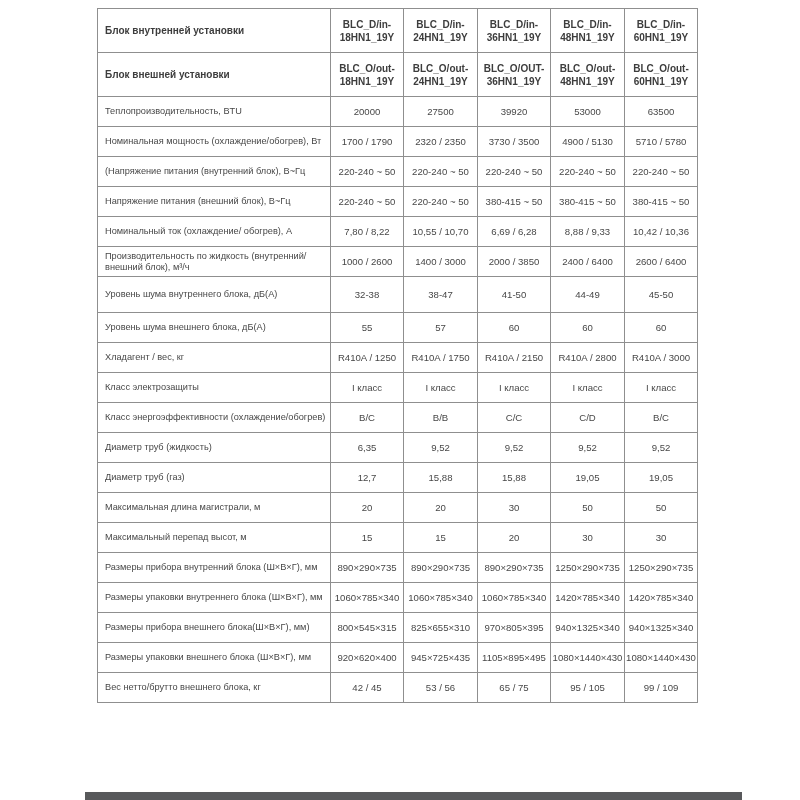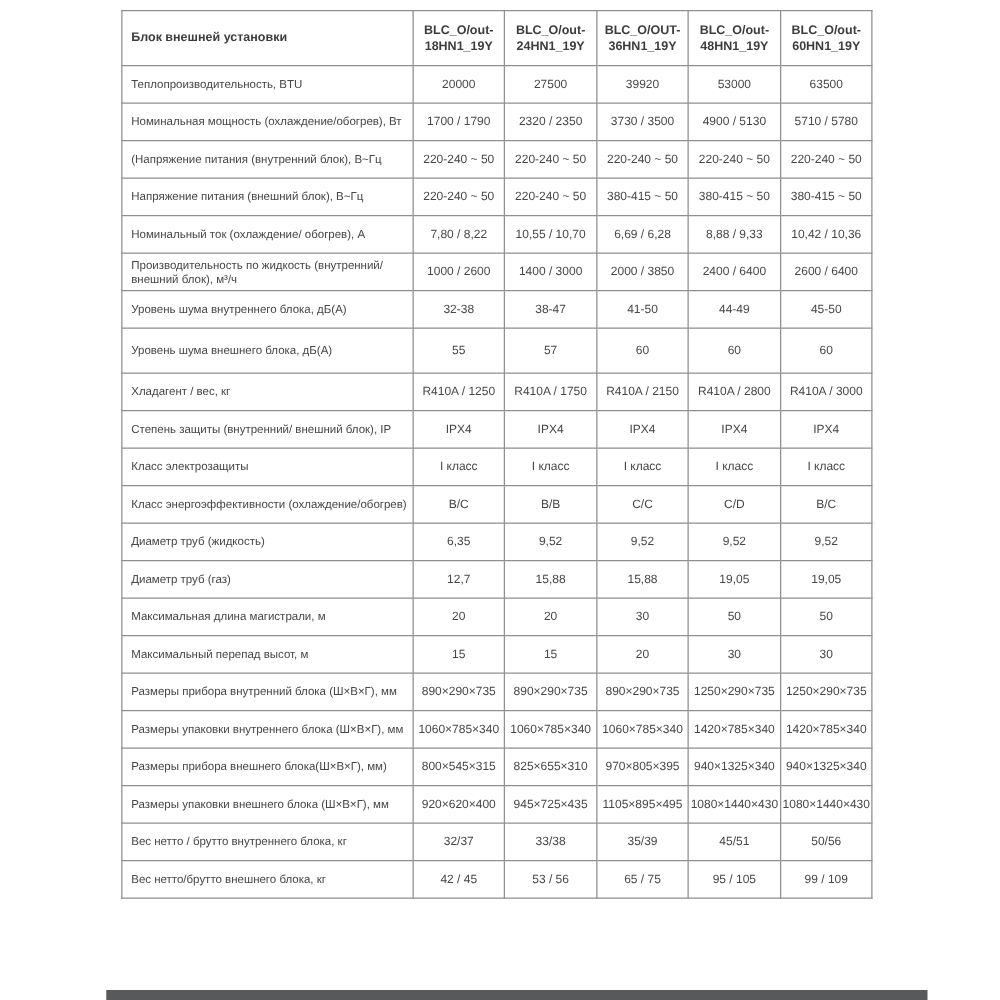--- a/index.html
+++ b/index.html
@@ -78,20 +78,33 @@
   <colgroup>
     <col style="width:233px">
     <col style="width:73px">
     <col style="width:74px">
     <col style="width:73px">
     <col style="width:74px">
     <col style="width:73px">
   </colgroup>
   <tbody>
       <tr class="header-row">
+        <td class="label-cell">Блок внутренней установки</td>
+        <td class="value-cell">BLC_D/in-
+18HN1_19Y</td>
+        <td class="value-cell">BLC_D/in-
+24HN1_19Y</td>
+        <td class="value-cell">BLC_D/in-
+36HN1_19Y</td>
+        <td class="value-cell">BLC_D/in-
+48HN1_19Y</td>
+        <td class="value-cell">BLC_D/in-
+60HN1_19Y</td>
+      </tr>
+      <tr class="header-row">
         <td class="label-cell">Блок внешней установки</td>
         <td class="value-cell">BLC_O/out-
 18HN1_19Y</td>
         <td class="value-cell">BLC_O/out-
 24HN1_19Y</td>
         <td class="value-cell">BLC_O/OUT-
 36HN1_19Y</td>
         <td class="value-cell">BLC_O/out-
 48HN1_19Y</td>
         <td class="value-cell">BLC_O/out-
@@ -163,28 +176,20 @@
       </tr>
       <tr class="data-row">
         <td class="label-cell">Хладагент / вес, кг</td>
         <td class="value-cell">R410A / 1250</td>
         <td class="value-cell">R410A / 1750</td>
         <td class="value-cell">R410A / 2150</td>
         <td class="value-cell">R410A / 2800</td>
         <td class="value-cell">R410A / 3000</td>
       </tr>
       <tr class="data-row">
-        <td class="label-cell">Степень защиты (внутренний/ внешний блок), IP</td>
-        <td class="value-cell">IPX4</td>
-        <td class="value-cell">IPX4</td>
-        <td class="value-cell">IPX4</td>
-        <td class="value-cell">IPX4</td>
-        <td class="value-cell">IPX4</td>
-      </tr>
-      <tr class="data-row">
         <td class="label-cell">Класс электрозащиты</td>
         <td class="value-cell">I класс</td>
         <td class="value-cell">I класс</td>
         <td class="value-cell">I класс</td>
         <td class="value-cell">I класс</td>
         <td class="value-cell">I класс</td>
       </tr>
       <tr class="data-row">
         <td class="label-cell">Класс энергоэффективности (охлаждение/обогрев)</td>
         <td class="value-cell">B/C</td>
@@ -251,28 +256,20 @@
       </tr>
       <tr class="data-row">
         <td class="label-cell">Размеры упаковки внешнего блока (Ш×В×Г), мм</td>
         <td class="value-cell">920×620×400</td>
         <td class="value-cell">945×725×435</td>
         <td class="value-cell">1105×895×495</td>
         <td class="value-cell">1080×1440×430</td>
         <td class="value-cell">1080×1440×430</td>
       </tr>
       <tr class="data-row">
-        <td class="label-cell">Вес нетто / брутто внутреннего блока, кг</td>
-        <td class="value-cell">32/37</td>
-        <td class="value-cell">33/38</td>
-        <td class="value-cell">35/39</td>
-        <td class="value-cell">45/51</td>
-        <td class="value-cell">50/56</td>
-      </tr>
-      <tr class="data-row">
         <td class="label-cell">Вес нетто/брутто внешнего блока, кг</td>
         <td class="value-cell">42 / 45</td>
         <td class="value-cell">53 / 56</td>
         <td class="value-cell">65 / 75</td>
         <td class="value-cell">95 / 105</td>
         <td class="value-cell">99 / 109</td>
       </tr>
     </tbody>
 </table>
 

